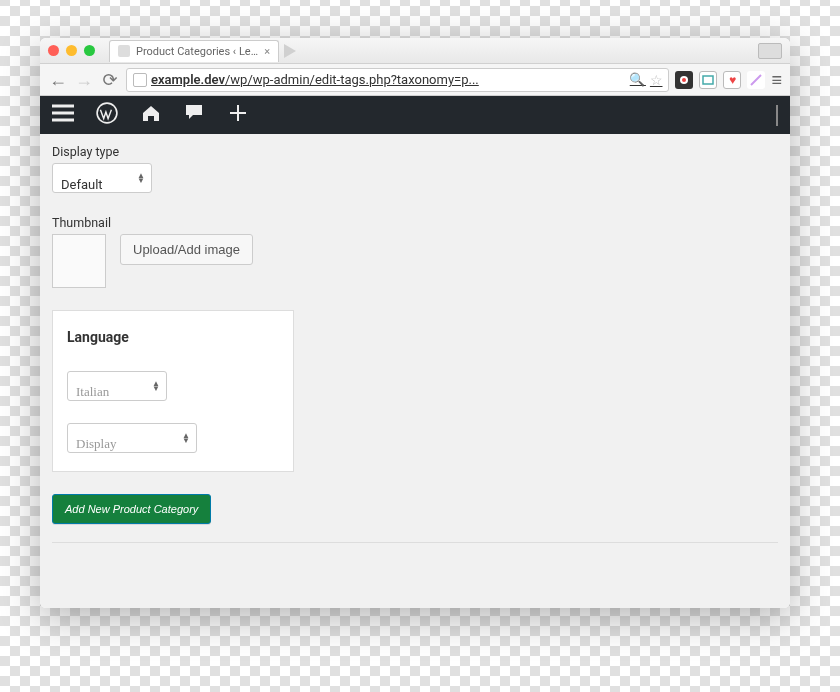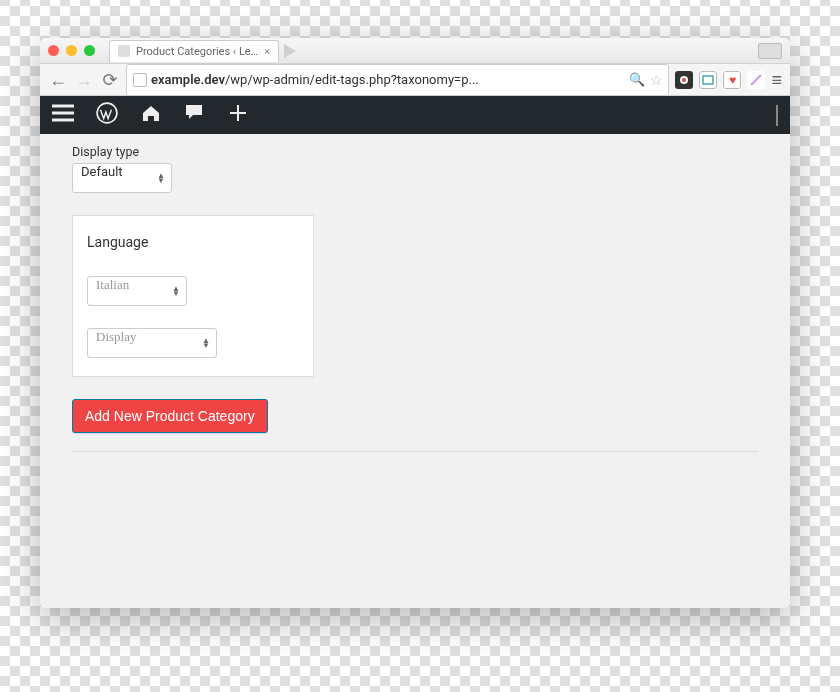--- a/index.html
+++ b/index.html
@@ -60,30 +60,31 @@
       border-bottom: 1px solid #d0d0d0;
       display: flex;
       align-items: center;
       padding: 0 8px;
       gap: 6px;
     }
     .nav-btn { color: #777; font-size: 18px; width: 20px; text-align: center; cursor: pointer; }
     .nav-btn.disabled { color: #ccc; }
     .addrbar {
       flex: 1;
-      height: 32px;
+      height: 24px;
       background: #fff;
       border: 1px solid #ccc;
       border-radius: 3px;
       display: flex;
       align-items: center;
       padding: 0 6px;
       font-size: 13px;
       color: #333;
       gap: 4px;
+      text-decoration: underline;
     }
     .addr-icon { width: 14px; height: 14px; border: 1px solid #bbb; border-radius: 2px; }
     .addr-url { flex:1; white-space: nowrap; overflow: hidden; text-overflow: ellipsis; }
     .addr-url .bold { font-weight: 600; }
     .star { color: #bbb; font-size: 14px; }
     .ext { width: 18px; height: 18px; border-radius: 3px; display: flex; align-items: center; justify-content: center; }
     .ext1 { background: #333; }
     .ext2 { background: #fff; border: 1px solid #bbb; }
     .ext3 { background: #fff; border: 1px solid #bbb; }
     .ext4 { background: #fff; }
@@ -95,35 +96,35 @@
       align-items: center;
       padding: 0 12px;
       gap: 22px;
     }
     .wp-bar svg { fill: #eee; }
     .wp-bar .right { margin-left: auto; }
     .avatar { width: 20px; height: 20px; background: #ccc; border: 1px solid #888; }
     .content {
       flex: 1;
       background: #f1f1f1;
-      padding: 10px 32px;
+      padding: 10px 12px;
       overflow: auto;
       font-size: 13px;
       color: #333;
     }
     .label { font-size: 12.5px; color: #333; margin-bottom: 4px; display: block; }
     .select {
       background: #fff;
       border: 1px solid #ccc;
       border-radius: 3px;
       height: 30px;
       padding: 0 24px 0 8px;
       font-size: 13px;
       display: inline-flex;
-      align-items: flex-start;
+      align-items: flex-end;
       position: relative;
       min-width: 100px;
     }
     .select .caret {
       position: absolute; right: 6px; top: 50%; transform: translateY(-50%);
       display: flex; flex-direction: column; line-height: 5px; font-size: 8px; color: #666;
     }
     .section { margin-bottom: 22px; }
     .thumb-row { display: flex; gap: 14px; align-items: flex-start; }
     .thumb-box { width: 54px; height: 54px; border: 1px solid #ccc; background: #fafafa; }
@@ -135,31 +136,32 @@
       font-size: 13px;
       color: #555;
       cursor: pointer;
     }
     .panel {
       background: #fff;
       border: 1px solid #ddd;
       padding: 18px 14px;
       width: 242px;
     }
-    .panel h3 { font-size: 14px; font-weight: 400; margin-bottom: 26px; }
+    .panel h3 { font-size: 14px; font-weight: 700; margin-bottom: 26px; }
     .select.muted { color: #999; font-family: Liberation Serif, serif; }
     .btn-primary {
-      background: #ef4444;
+      background: #15803d;
       color: #fff;
       border: 1px solid #007ba8;
       border-radius: 3px;
       padding: 8px 12px;
-      font-size: 14px;
+      font-size: 11px;
       cursor: pointer;
       box-shadow: 0 1px 0 rgba(0,0,0,0.1);
+      font-style: italic;
     }
     .hr { height: 1px; background: #ddd; margin-top: 18px; }
     .new-tab-icon {
       width: 0; height: 0;
       border-top: 7px solid transparent;
       border-bottom: 7px solid transparent;
       border-left: 12px solid #d0d0d0;
       margin-left: -1px;
     }
     .titlebar-right { margin-left: auto; width: 24px; height: 16px; background: #ddd; border: 1px solid #bbb; border-radius: 2px; }
@@ -237,20 +239,27 @@
 
   <div class="content">
     <div class="section">
       <span class="label">Display type</span>
       <div class="select">
         <span>Default</span>
         <span class="caret">▲<br>▼</span>
       </div>
     </div>
 
+    <div class="section">
+      <span class="label">Thumbnail</span>
+      <div class="thumb-row">
+        <div class="thumb-box"></div>
+        <button class="btn">Upload/Add image</button>
+      </div>
+    </div>
 
     <div class="section">
       <div class="panel">
         <h3>Language</h3>
         <div class="select muted" style="margin-bottom:22px;">
           <span>Italian</span>
           <span class="caret">▲<br>▼</span>
         </div>
         <div class="select muted" style="min-width:130px;">
           <span>Display</span>

